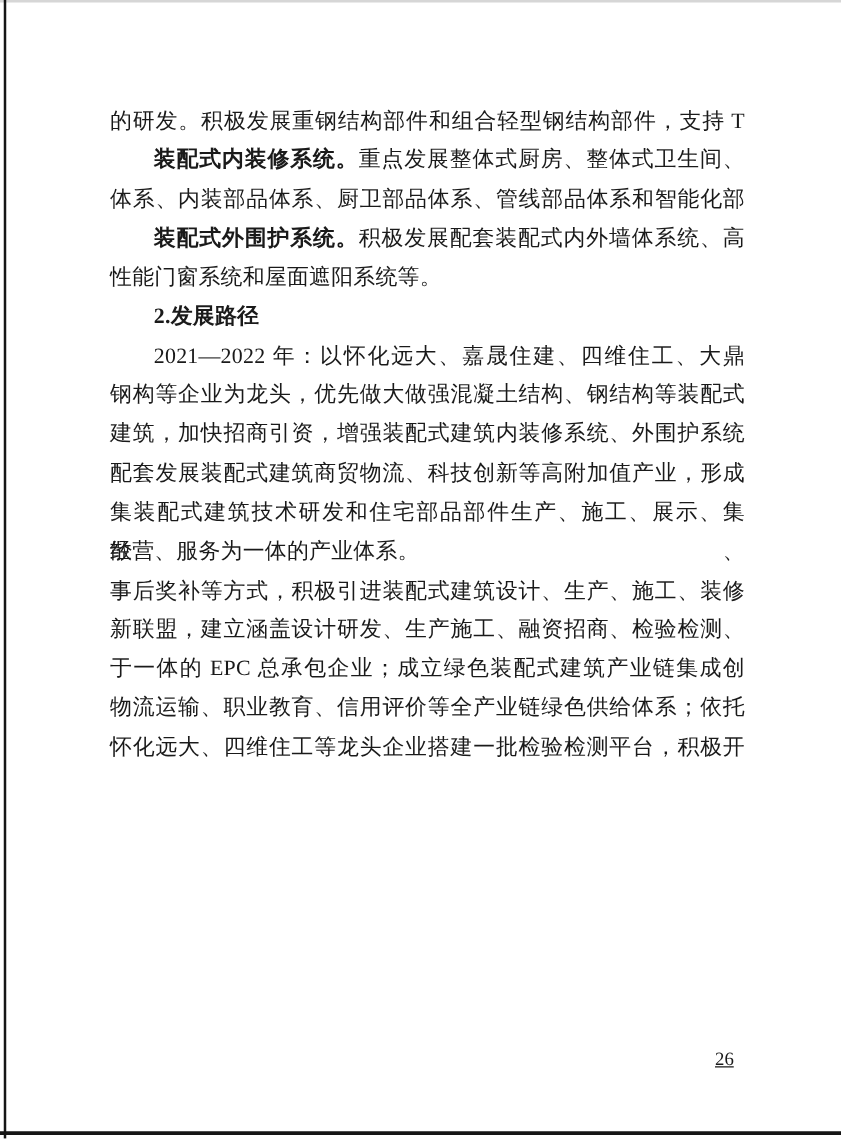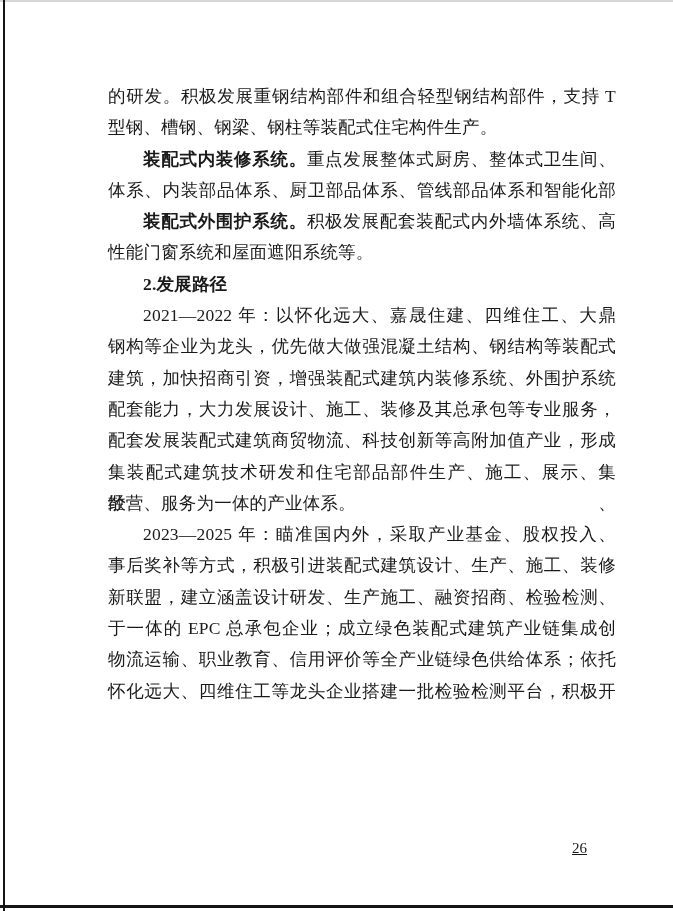--- a/index.html
+++ b/index.html
@@ -32,21 +32,20 @@
     position: absolute;
     left: 0; bottom: 3px;
     width: 673px; height: 3px;
     background: #151515;
   }
   .content {
     position: absolute;
     left: 88px;
     top: 81px;
     width: 508px;
-    margin-left: 20px;
   }
   .line {
     height: 31.3px;
     line-height: 31.3px;
     font-size: 17.5px;
     letter-spacing: 0.2px;
     text-align: justify;
     text-align-last: left;
     white-space: nowrap;
     overflow: visible;
@@ -76,34 +75,31 @@
 </head>
 <body>
 
 <div class="page">
   <div class="edge-top"></div>
   <div class="edge-left"></div>
   <div class="edge-bottom"></div>
 
   <div class="content" id="text-body">
       <div class="line fill"><span class="seg">的研发。积极发展重钢结构部件和组合轻型钢结构部件，支持 T</span></div>
-      <div class="line"><span class="seg">型钢、槽钢、钢梁、钢柱等装配式住宅构件生产。</span></div>
       <div class="line indent fill"><span class="seg bold">装配式内装修系统。</span><span class="seg">重点发展整体式厨房、整体式卫生间、</span></div>
       <div class="line fill"><span class="seg">体系、内装部品体系、厨卫部品体系、管线部品体系和智能化部</span></div>
       <div class="line indent fill"><span class="seg bold">装配式外围护系统。</span><span class="seg">积极发展配套装配式内外墙体系统、高</span></div>
       <div class="line"><span class="seg">性能门窗系统和屋面遮阳系统等。</span></div>
       <div class="line indent"><span class="seg bold">2.发展路径</span></div>
       <div class="line indent fill"><span class="seg">2021—2022 年：以怀化远大、嘉晟住建、四维住工、大鼎</span></div>
       <div class="line fill"><span class="seg">钢构等企业为龙头，优先做大做强混凝土结构、钢结构等装配式</span></div>
       <div class="line fill"><span class="seg">建筑，加快招商引资，增强装配式建筑内装修系统、外围护系统</span></div>
-      <div class="line fill"><span class="seg">配套能力，大力发展设计、施工、装修及其总承包等专业服务，</span></div>
       <div class="line fill"><span class="seg">配套发展装配式建筑商贸物流、科技创新等高附加值产业，形成</span></div>
       <div class="line fill"><span class="seg">集装配式建筑技术研发和住宅部品部件生产、施工、展示、集散、</span></div>
       <div class="line"><span class="seg">经营、服务为一体的产业体系。</span></div>
-      <div class="line indent fill"><span class="seg">2023—2025 年：瞄准国内外，采取产业基金、股权投入、</span></div>
       <div class="line fill"><span class="seg">事后奖补等方式，积极引进装配式建筑设计、生产、施工、装修</span></div>
       <div class="line fill"><span class="seg">新联盟，建立涵盖设计研发、生产施工、融资招商、检验检测、</span></div>
       <div class="line fill"><span class="seg">于一体的 EPC 总承包企业；成立绿色装配式建筑产业链集成创</span></div>
       <div class="line fill"><span class="seg">物流运输、职业教育、信用评价等全产业链绿色供给体系；依托</span></div>
       <div class="line fill"><span class="seg">怀化远大、四维住工等龙头企业搭建一批检验检测平台，积极开</span></div>
     </div>
 
   <div class="page-number">26</div>
 </div>
 

